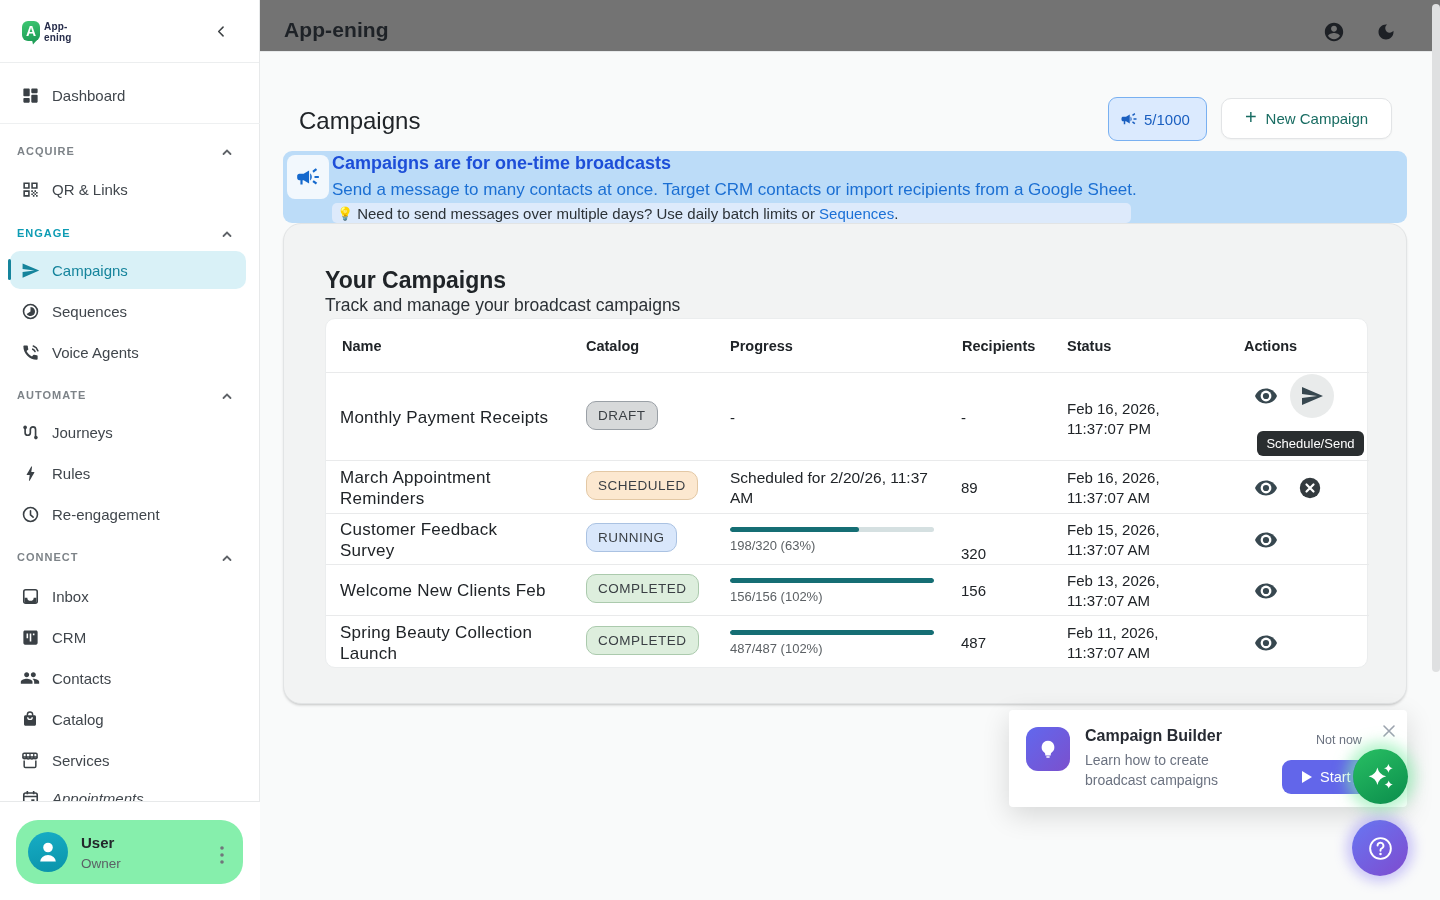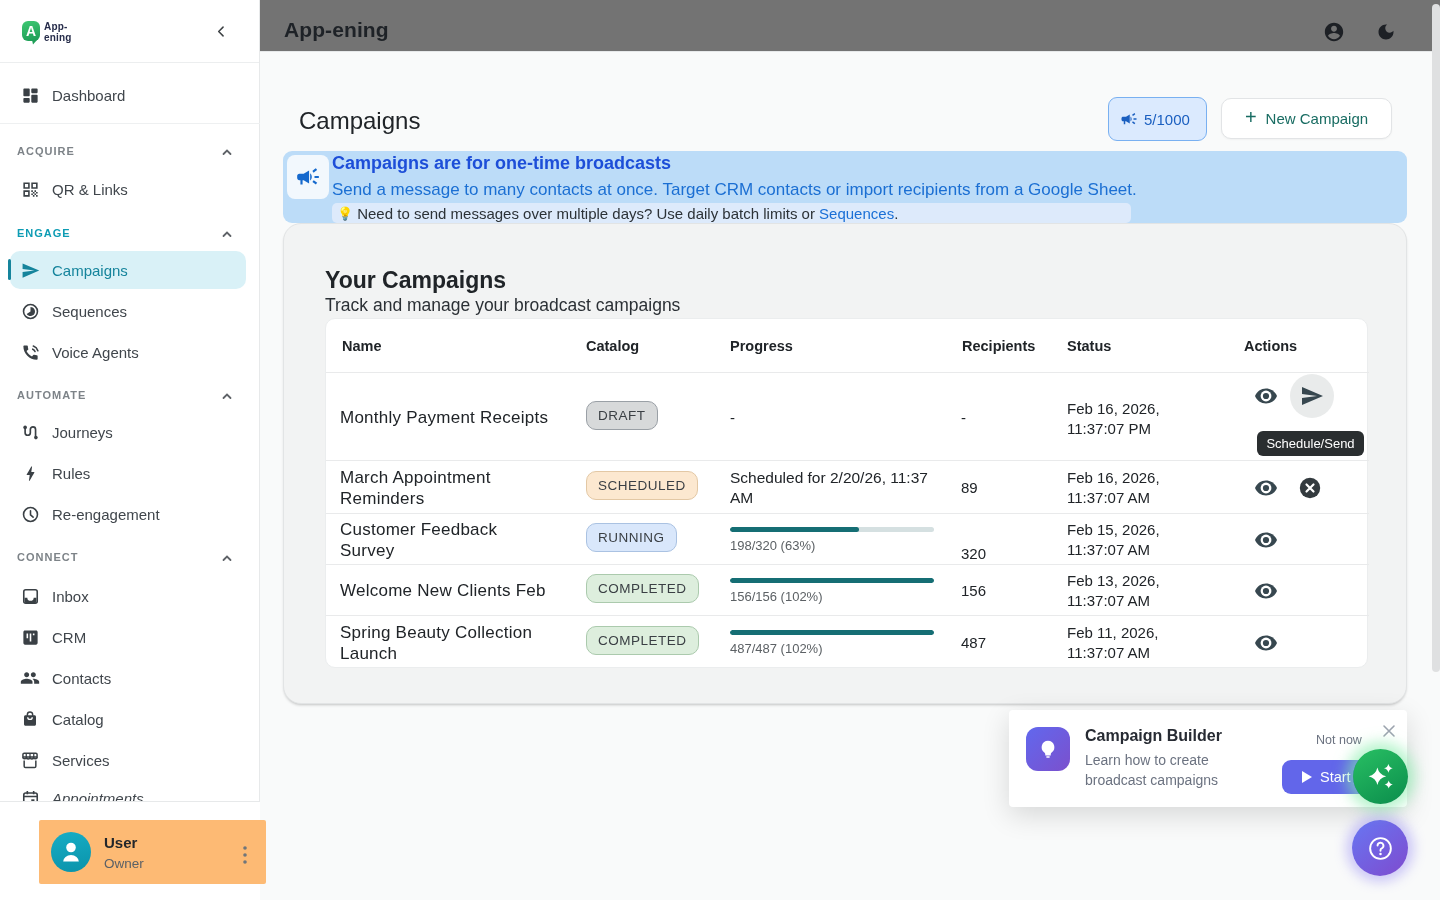--- a/index.html
+++ b/index.html
@@ -15,21 +15,21 @@
 #sb-collapse { position:absolute; right:30px; top:24px; color:#444; }
 .nav-item { position:absolute; left:10px; width:236px; height:38px; border-radius:10px; display:flex; align-items:center; color:#40464c; font-size:15px; }
 .nav-item .ic { width:20px; height:20px; margin-left:10px; margin-right:12px; flex:0 0 auto; display:flex; align-items:center; justify-content:center; }
 .nav-item.active { background:#d9f1f7; color:#15849c; }
 .nav-item.active::before { content:""; position:absolute; left:-2px; top:8px; width:3px; height:21px; border-radius:3px; background:#15849c; }
 .sec { position:absolute; left:17px; font-size:11px; font-weight:bold; letter-spacing:1px; color:#7d8388; }
 .sec.teal { color:#0d9cb4; }
 .chev { position:absolute; right:26px; width:12px; height:12px; }
 #sb-divider { position:absolute; left:0; top:123px; width:260px; border-top:1px solid #eef0f1; }
 #user-sec { position:absolute; left:0; bottom:0; width:260px; height:99px; background:#fff; border-top:1px solid #e7e9ea; }
-#user-card { position:absolute; left:16px; top:18px; width:227px; height:64px; background:#fdba74; border-radius:2px;margin-left:23px; }
+#user-card { position:absolute; left:16px; top:18px; width:227px; height:64px; background:#86efac; border-radius:22px; }
 #user-avatar { position:absolute; left:12px; top:12px; width:40px; height:40px; border-radius:50%; background:linear-gradient(170deg,#17adc5,#0a93aa); }
 #user-name { position:absolute; left:65px; top:14px; font-size:15px; font-weight:bold; color:#23272b; }
 #user-role { position:absolute; left:65px; top:36px; font-size:13.5px; color:#5b6166; }
 #user-dots { position:absolute; right:19px; top:26px; }
 
 
 #topbar { position:absolute; left:260px; top:0; width:1180px; height:52px; background:#737373; border-bottom:1px solid #e7e9ea; }
 #topbar h1 { position:absolute; left:24px; top:18px; font-size:21px; font-weight:bold; color:#1e2227; letter-spacing:.1px; }
 
 

